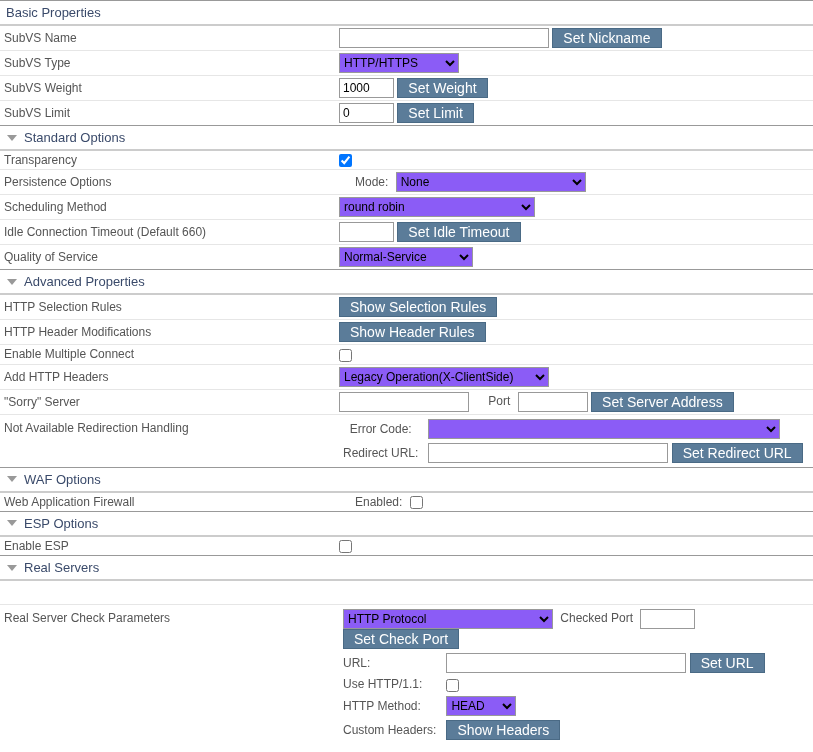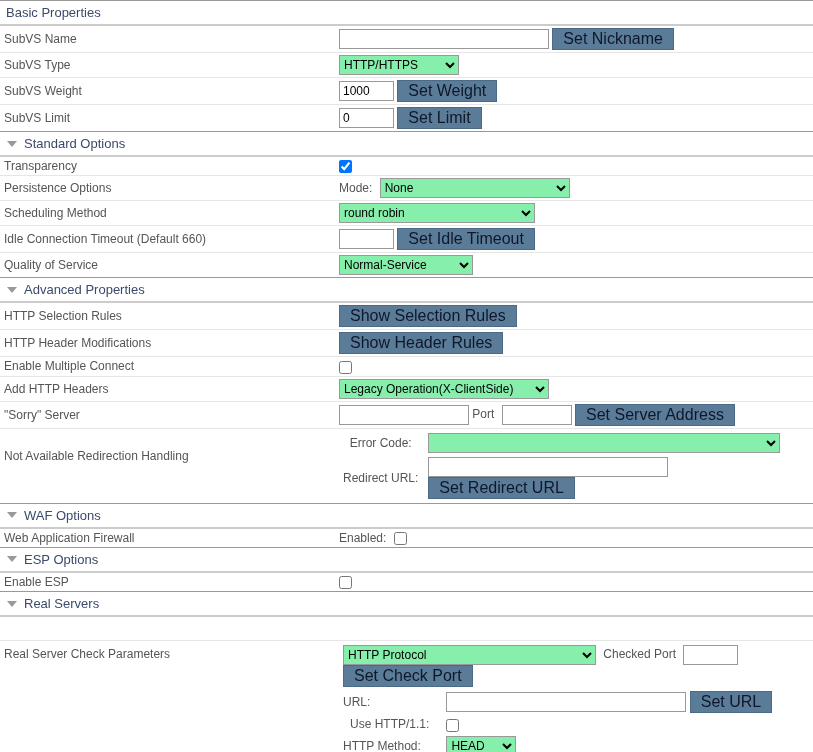--- a/index.html
+++ b/index.html
@@ -45,48 +45,49 @@
     color: #555;
     padding-right: 8px;
   }
   td.value {
     text-align: left;
     color: #333;
   }
   .btn {
     display: inline-block;
     background: #5b7c99;
-    color: #0f172a;
+    color: #ffffff;
     border: 1px solid #4a6a85;
     padding: 1px 10px;
-    font-size: 16px;
+    font-size: 14px;
     cursor: pointer;
     vertical-align: middle;
   }
   input[type="text"] {
     border: 1px solid #999;
     padding: 4px 3px;
     font-size: 12px;
     height: 20px;
     vertical-align: middle;
   }
   select {
     border: 1px solid #999;
-    background: #86efac;
+    background: #8b5cf6;
     font-size: 12px;
     height: 20px;
     vertical-align: middle;
   }
   input[type="checkbox"] {
     vertical-align: middle;
   }
   .inline-label {
     color: #555;
     margin-right: 4px;
     display: inline-block;
+    margin-left: 16px;
   }
   .subtable {
     display: inline-table;
     border-collapse: collapse;
   }
   .subtable td {
     border: none !important;
     padding: 2px 4px;
     vertical-align: middle;
   }
@@ -228,21 +229,21 @@
   <tr>
     <td class="label">"Sorry" Server</td>
     <td class="value">
       <input type="text" style="width: 130px;">
       <span class="inline-label">Port</span>
       <input type="text" style="width: 70px;">
       <button class="btn">Set Server Address</button>
     </td>
   </tr>
   <tr>
-    <td class="label" style="vertical-align:top;padding-top:20px">Not Available Redirection Handling</td>
+    <td class="label" style="vertical-align:top;padding-top:6px">Not Available Redirection Handling</td>
     <td class="value">
       <table class="subtable">
         <tbody>
               <tr>
           <td class="sublabel">Error Code:</td>
           <td>
             <select style="width:352px">
               <option></option>
             </select>
           </td>
@@ -313,37 +314,37 @@
         <td class="label"></td>
         <td class="value"></td>
       </tr>
   <tr>
     <td class="label" style="vertical-align:top;padding-top:6px">Real Server Check Parameters</td>
     <td class="value">
       <table class="subtable">
         <tbody>
               <tr>
           <td colspan="2">
-            <select style="width:253px">
+            <select style="width:210px">
               <option>HTTP Protocol</option>
             </select>
             <span class="inline-label" style="margin-left:4px">Checked Port</span>
             <input type="text" style="width: 55px;" value="">
             <button class="btn">Set Check Port</button>
           </td>
         </tr>
         <tr>
           <td class="sublabel" style="text-align:left;width:100px">URL:</td>
           <td>
             <input type="text" style="width: 240px;" value="">
             <button class="btn">Set URL</button>
           </td>
         </tr>
         <tr>
-          <td class="sublabel" style="text-align:center">Use HTTP/1.1:</td>
+          <td class="sublabel" style="text-align:left">Use HTTP/1.1:</td>
           <td>
             <input type="checkbox" style="">
           </td>
         </tr>
         <tr>
           <td class="sublabel" style="text-align:left">HTTP Method:</td>
           <td>
             <select style="width:70px">
               <option>HEAD</option>
             </select>

